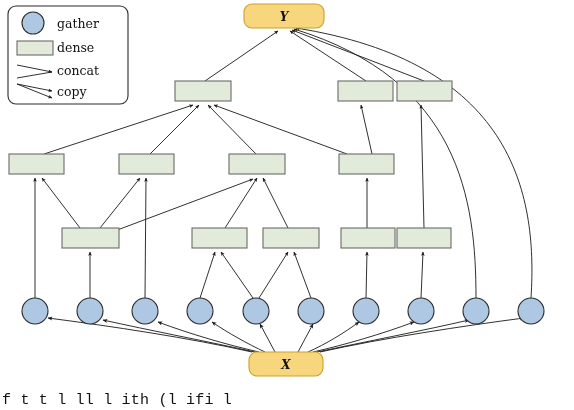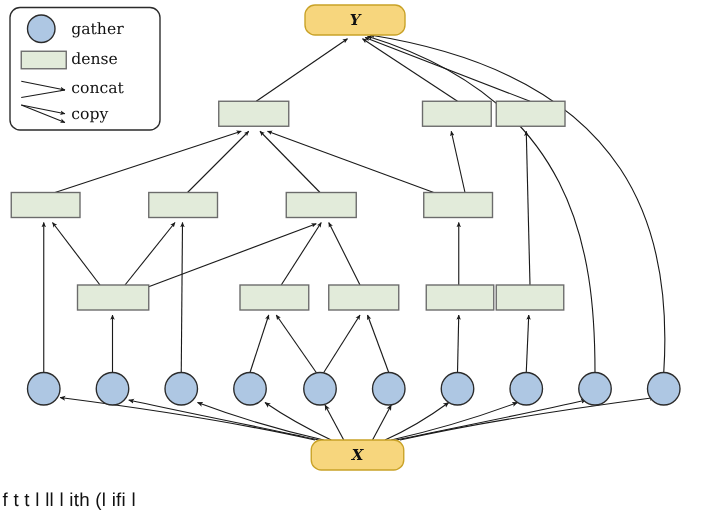--- a/index.html
+++ b/index.html
@@ -68,21 +68,21 @@
   }
   .caption-row {
     position: absolute;
     left: 0;
     top: 392px;
     width: 574px;
     height: 18px;
     overflow: hidden;
   }
   .caption-text {
-    font-family: Liberation Sans, sans-serif;
+    font-family: Liberation Mono, monospace;
     font-size: 15px;
     color: #111111;
     white-space: nowrap;
     letter-spacing: 0.2px;
     position: absolute;
     left: 2px;
     top: 0px;
   }
 </style>
 </head>

